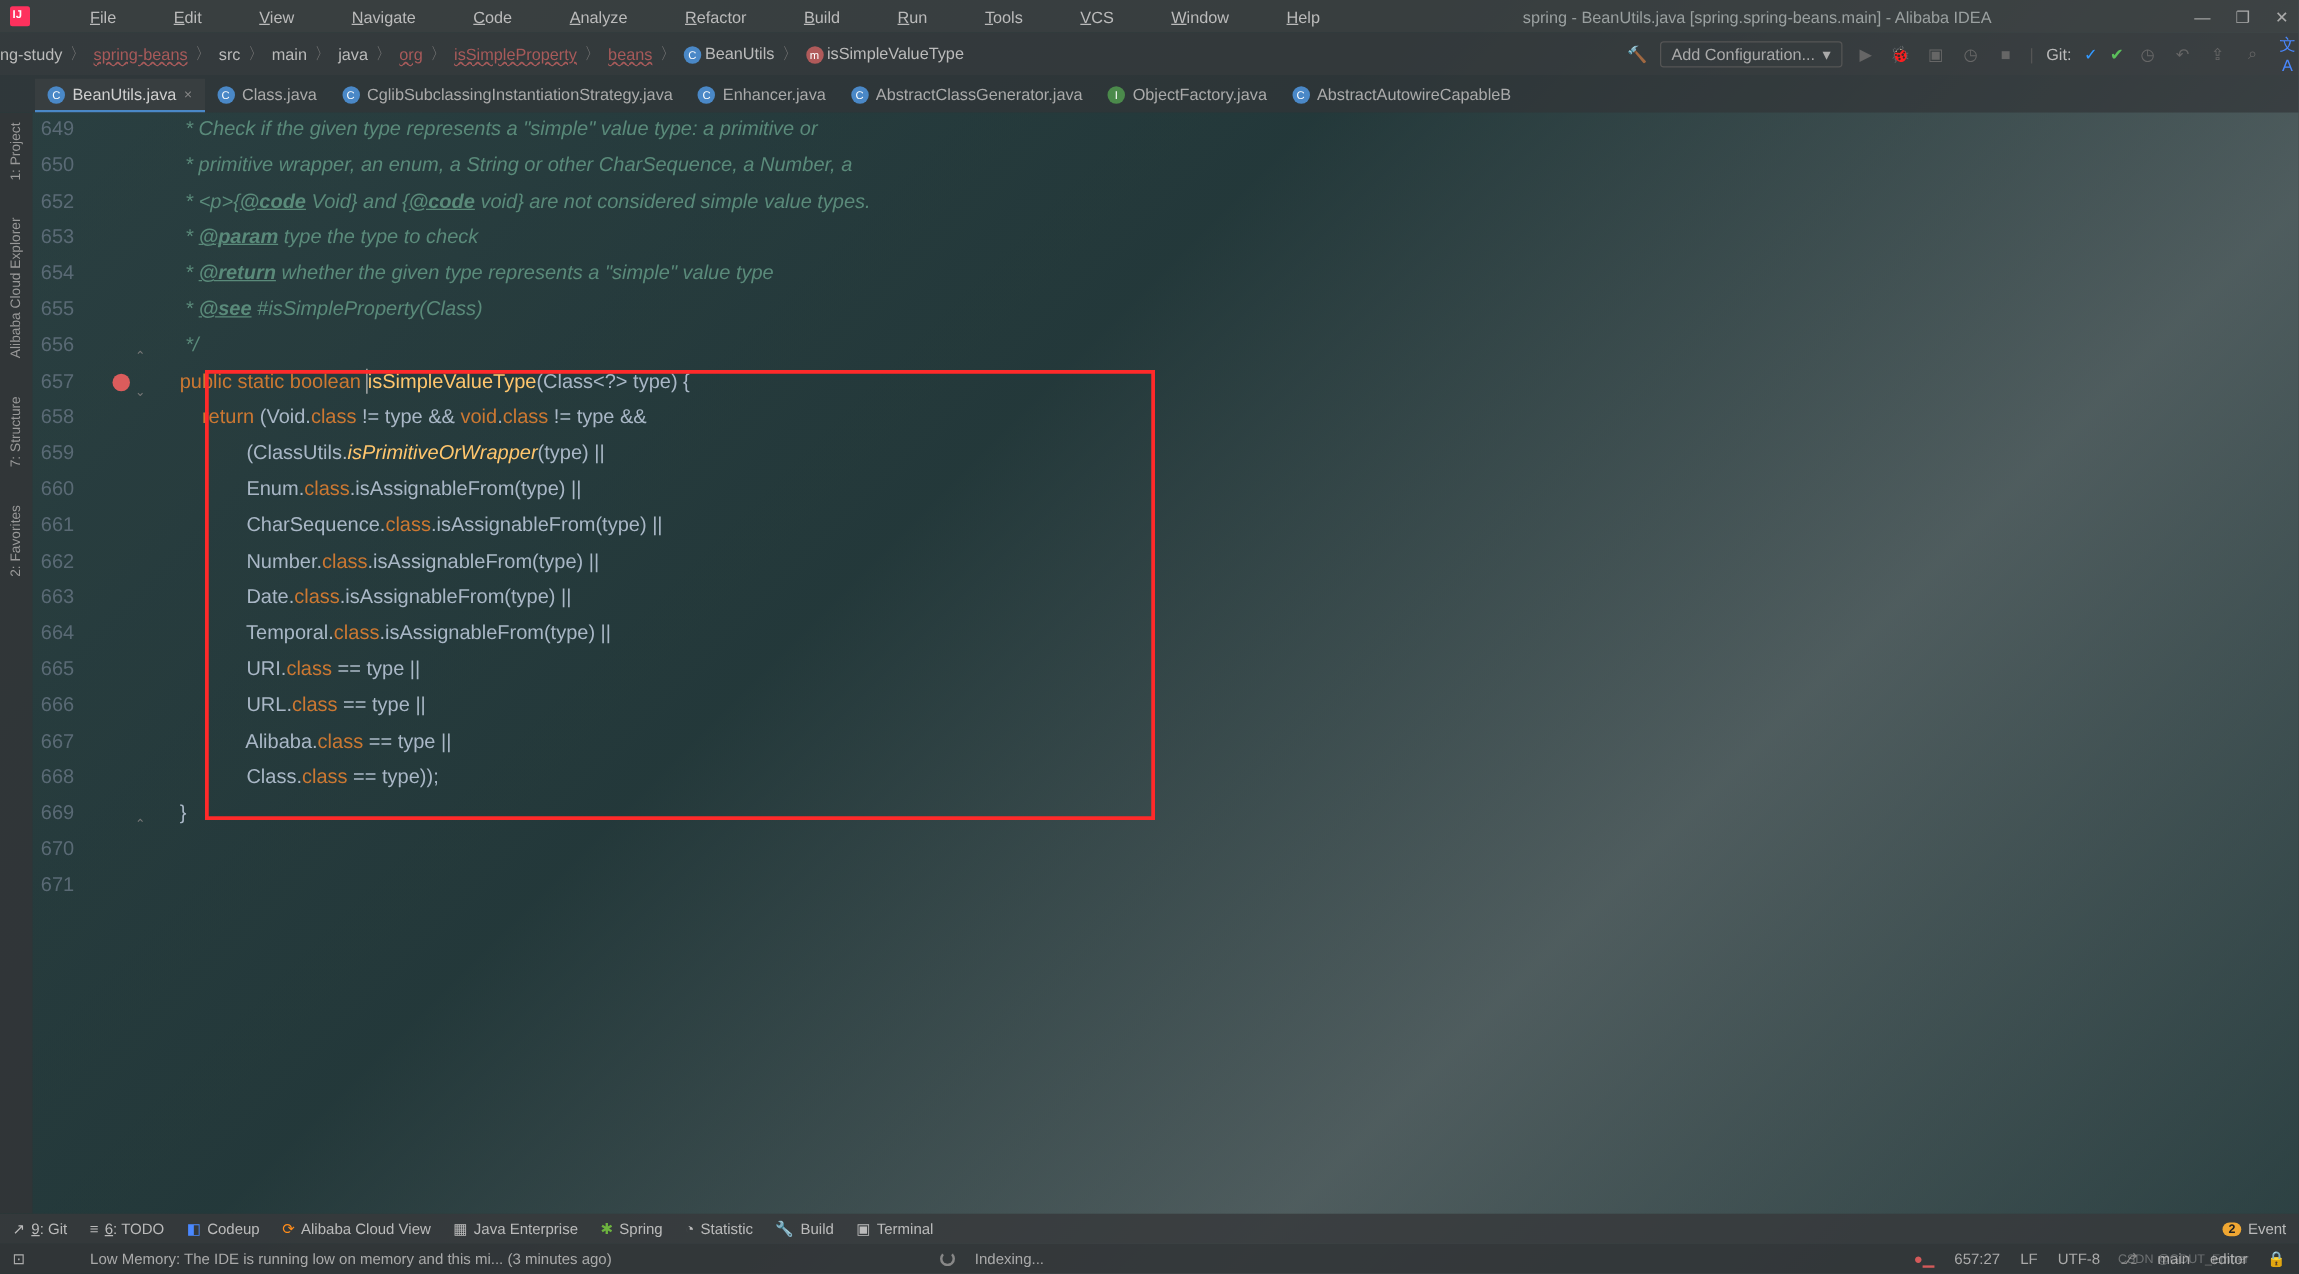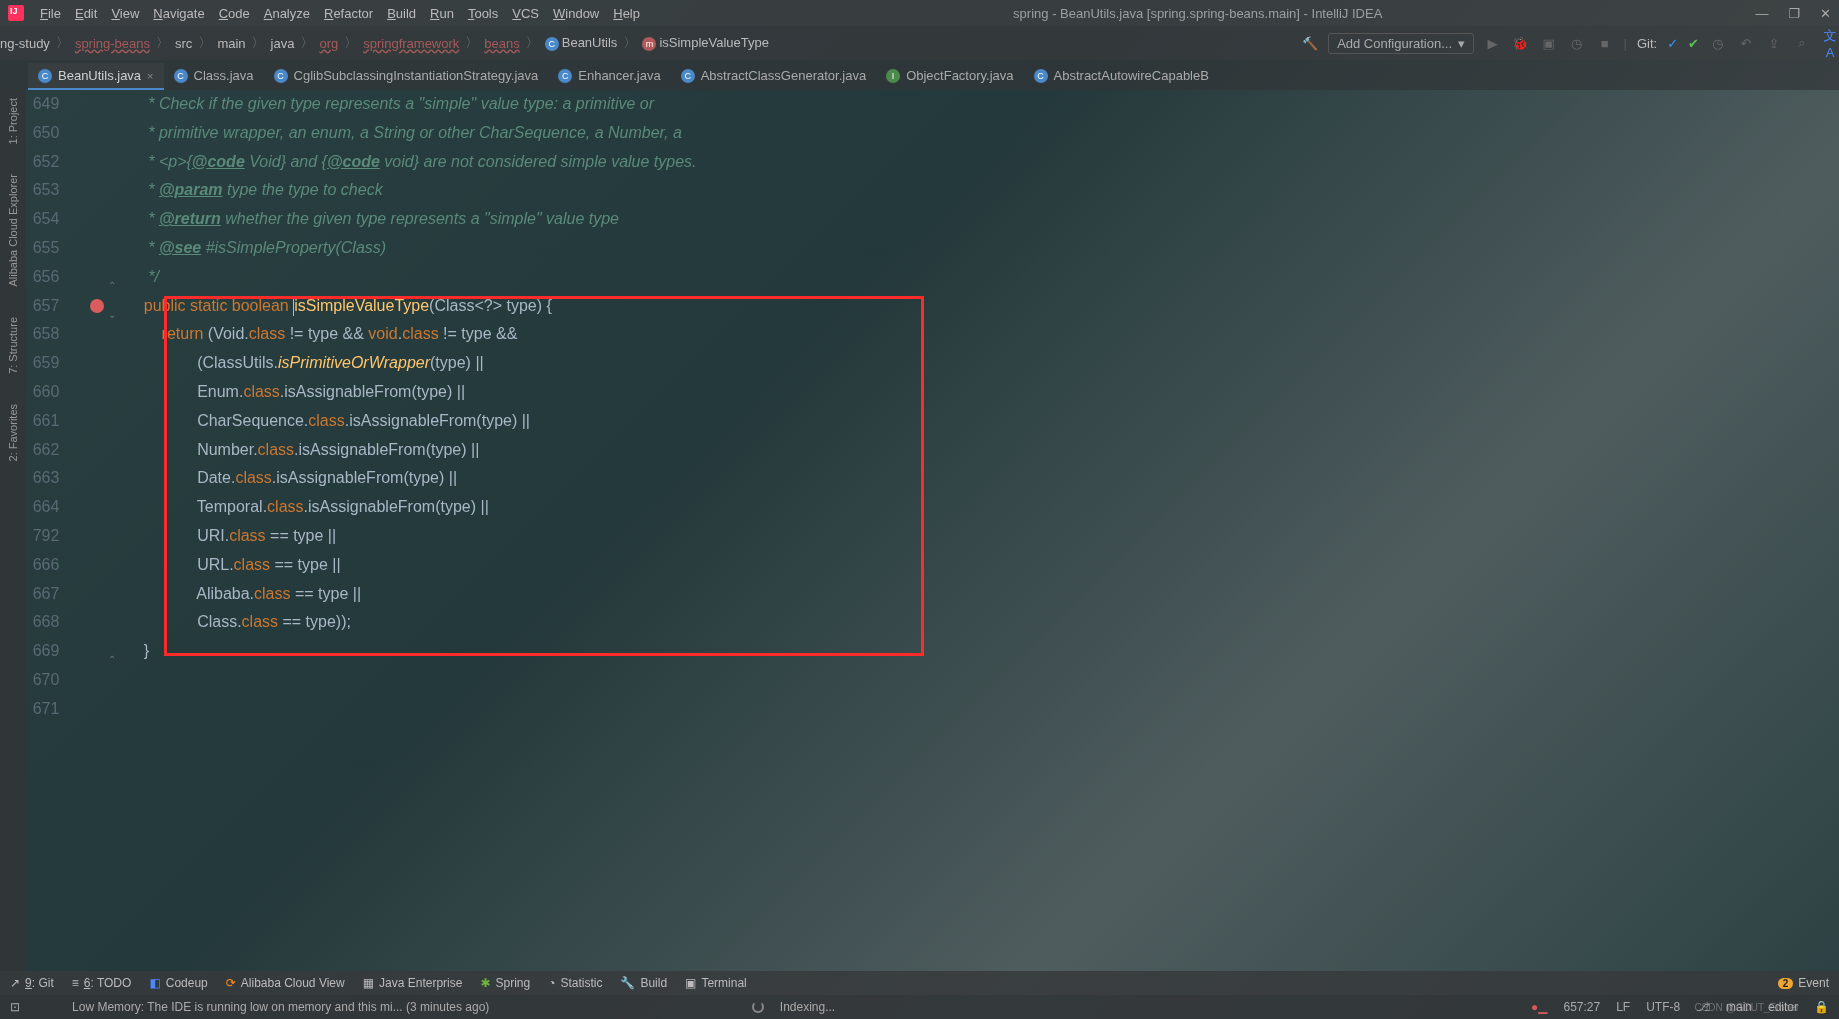--- a/index.html
+++ b/index.html
@@ -3,21 +3,21 @@
 <meta charset="utf-8">
 <style>
 * { margin:0; padding:0; box-sizing:border-box; font-family:"Segoe UI",Arial,sans-serif; }
 html,body { width:1839px; height:1019px; overflow:hidden; background:#2b2b2b; color:#a9b7c6; font-size:13px; }
 .root { display:flex; flex-direction:column; width:100%; height:100%; background:linear-gradient(rgba(30,42,45,0.55),rgba(30,42,45,0.55)), linear-gradient(135deg,#3a5a5a 0%,#2a4a4a 40%,#8a9a9a 70%,#3a5a5a 100%); }
 
 .titlebar { height:26px; display:flex; align-items:center; padding:0 8px; background:rgba(60,63,65,0.85); color:#bbb; }
 .titlebar .ij-logo { width:16px; height:16px; margin-right:16px; background:#fe315d; border-radius:2px; position:relative; }
 .titlebar .ij-logo::after{content:"IJ";color:#fff;font-size:9px;font-weight:bold;position:absolute;left:2px;top:1px;}
 .menu { display:flex; gap:14px; }
-.menu span { cursor:pointer; }
+.menu span { cursor:pointer;margin-left:32px; }
 .menu span u { text-decoration:underline; }
 .title-text { flex:1; text-align:center; color:#9aa0a0; }
 .win-controls { display:flex; gap:20px; color:#aaa; }
 
 .navbar { height:34px; display:flex; align-items:center; padding:0 0; background:rgba(55,58,60,0.8); gap:6px; }
 .crumb { color:#bbb; }
 .crumb.red { color:#a85a5a; text-decoration:underline wavy #a85a5a; }
 .crumb-sep { color:#777; }
 .crumb-icon-c { display:inline-flex; width:14px; height:14px; border-radius:50%; background:#4a88c7; color:#fff; font-size:9px; align-items:center; justify-content:center; margin-right:3px; }
 .crumb-icon-m { display:inline-flex; width:14px; height:14px; border-radius:50%; background:#b05a5a; color:#fff; font-size:9px; align-items:center; justify-content:center; margin-right:3px; }
@@ -82,21 +82,21 @@
         <span><u>C</u>ode</span>
         <span><u>A</u>nalyze</span>
         <span><u>R</u>efactor</span>
         <span><u>B</u>uild</span>
         <span><u>R</u>un</span>
         <span><u>T</u>ools</span>
         <span><u>V</u>CS</span>
         <span><u>W</u>indow</span>
         <span><u>H</u>elp</span>
       </div>
-    <div class="title-text">spring - BeanUtils.java [spring.spring-beans.main] - IntelliJ IDEA</div>
+    <div class="title-text">spring - BeanUtils.java [spring.spring-beans.main] - Alibaba IDEA</div>
     <div class="win-controls">
       <span>—</span>
       <span>❐</span>
       <span>✕</span>
     </div>
   </div>
 
   <div class="navbar">
     <div id="crumbs" style="display:flex;align-items:center;gap:6px;">
         <span class="crumb">ng-study</span>
@@ -104,21 +104,21 @@
         <span class="crumb red">spring-beans</span>
         <span class="crumb-sep">〉</span>
         <span class="crumb">src</span>
         <span class="crumb-sep">〉</span>
         <span class="crumb">main</span>
         <span class="crumb-sep">〉</span>
         <span class="crumb">java</span>
         <span class="crumb-sep">〉</span>
         <span class="crumb red">org</span>
         <span class="crumb-sep">〉</span>
-        <span class="crumb red">springframework</span>
+        <span class="crumb red">isSimpleProperty</span>
         <span class="crumb-sep">〉</span>
         <span class="crumb red">beans</span>
         <span class="crumb-sep">〉</span>
         <span class="crumb"><span class="crumb-icon-c">C</span>BeanUtils</span>
         <span class="crumb-sep">〉</span>
         <span class="crumb"><span class="crumb-icon-m">m</span>isSimpleValueType</span>
       </div>
     <div class="nav-right">
       <span class="hammer">🔨</span>
       <div class="run-config-dd">
@@ -257,21 +257,21 @@
             <div class="ln">663</div>
             <div class="gutter2"></div>
             <div class="code"><span class="c-type">                Date.</span><span class="c-keyword">class</span><span class="c-type">.isAssignableFrom(type) ||</span></div>
           </div>
           <div class="line">
             <div class="ln">664</div>
             <div class="gutter2"></div>
             <div class="code"><span class="c-type">                Temporal.</span><span class="c-keyword">class</span><span class="c-type">.isAssignableFrom(type) ||</span></div>
           </div>
           <div class="line">
-            <div class="ln">792</div>
+            <div class="ln">665</div>
             <div class="gutter2"></div>
             <div class="code"><span class="c-type">                URI.</span><span class="c-keyword">class </span><span class="c-op">== type ||</span></div>
           </div>
           <div class="line">
             <div class="ln">666</div>
             <div class="gutter2"></div>
             <div class="code"><span class="c-type">                URL.</span><span class="c-keyword">class </span><span class="c-op">== type ||</span></div>
           </div>
           <div class="line">
             <div class="ln">667</div>

